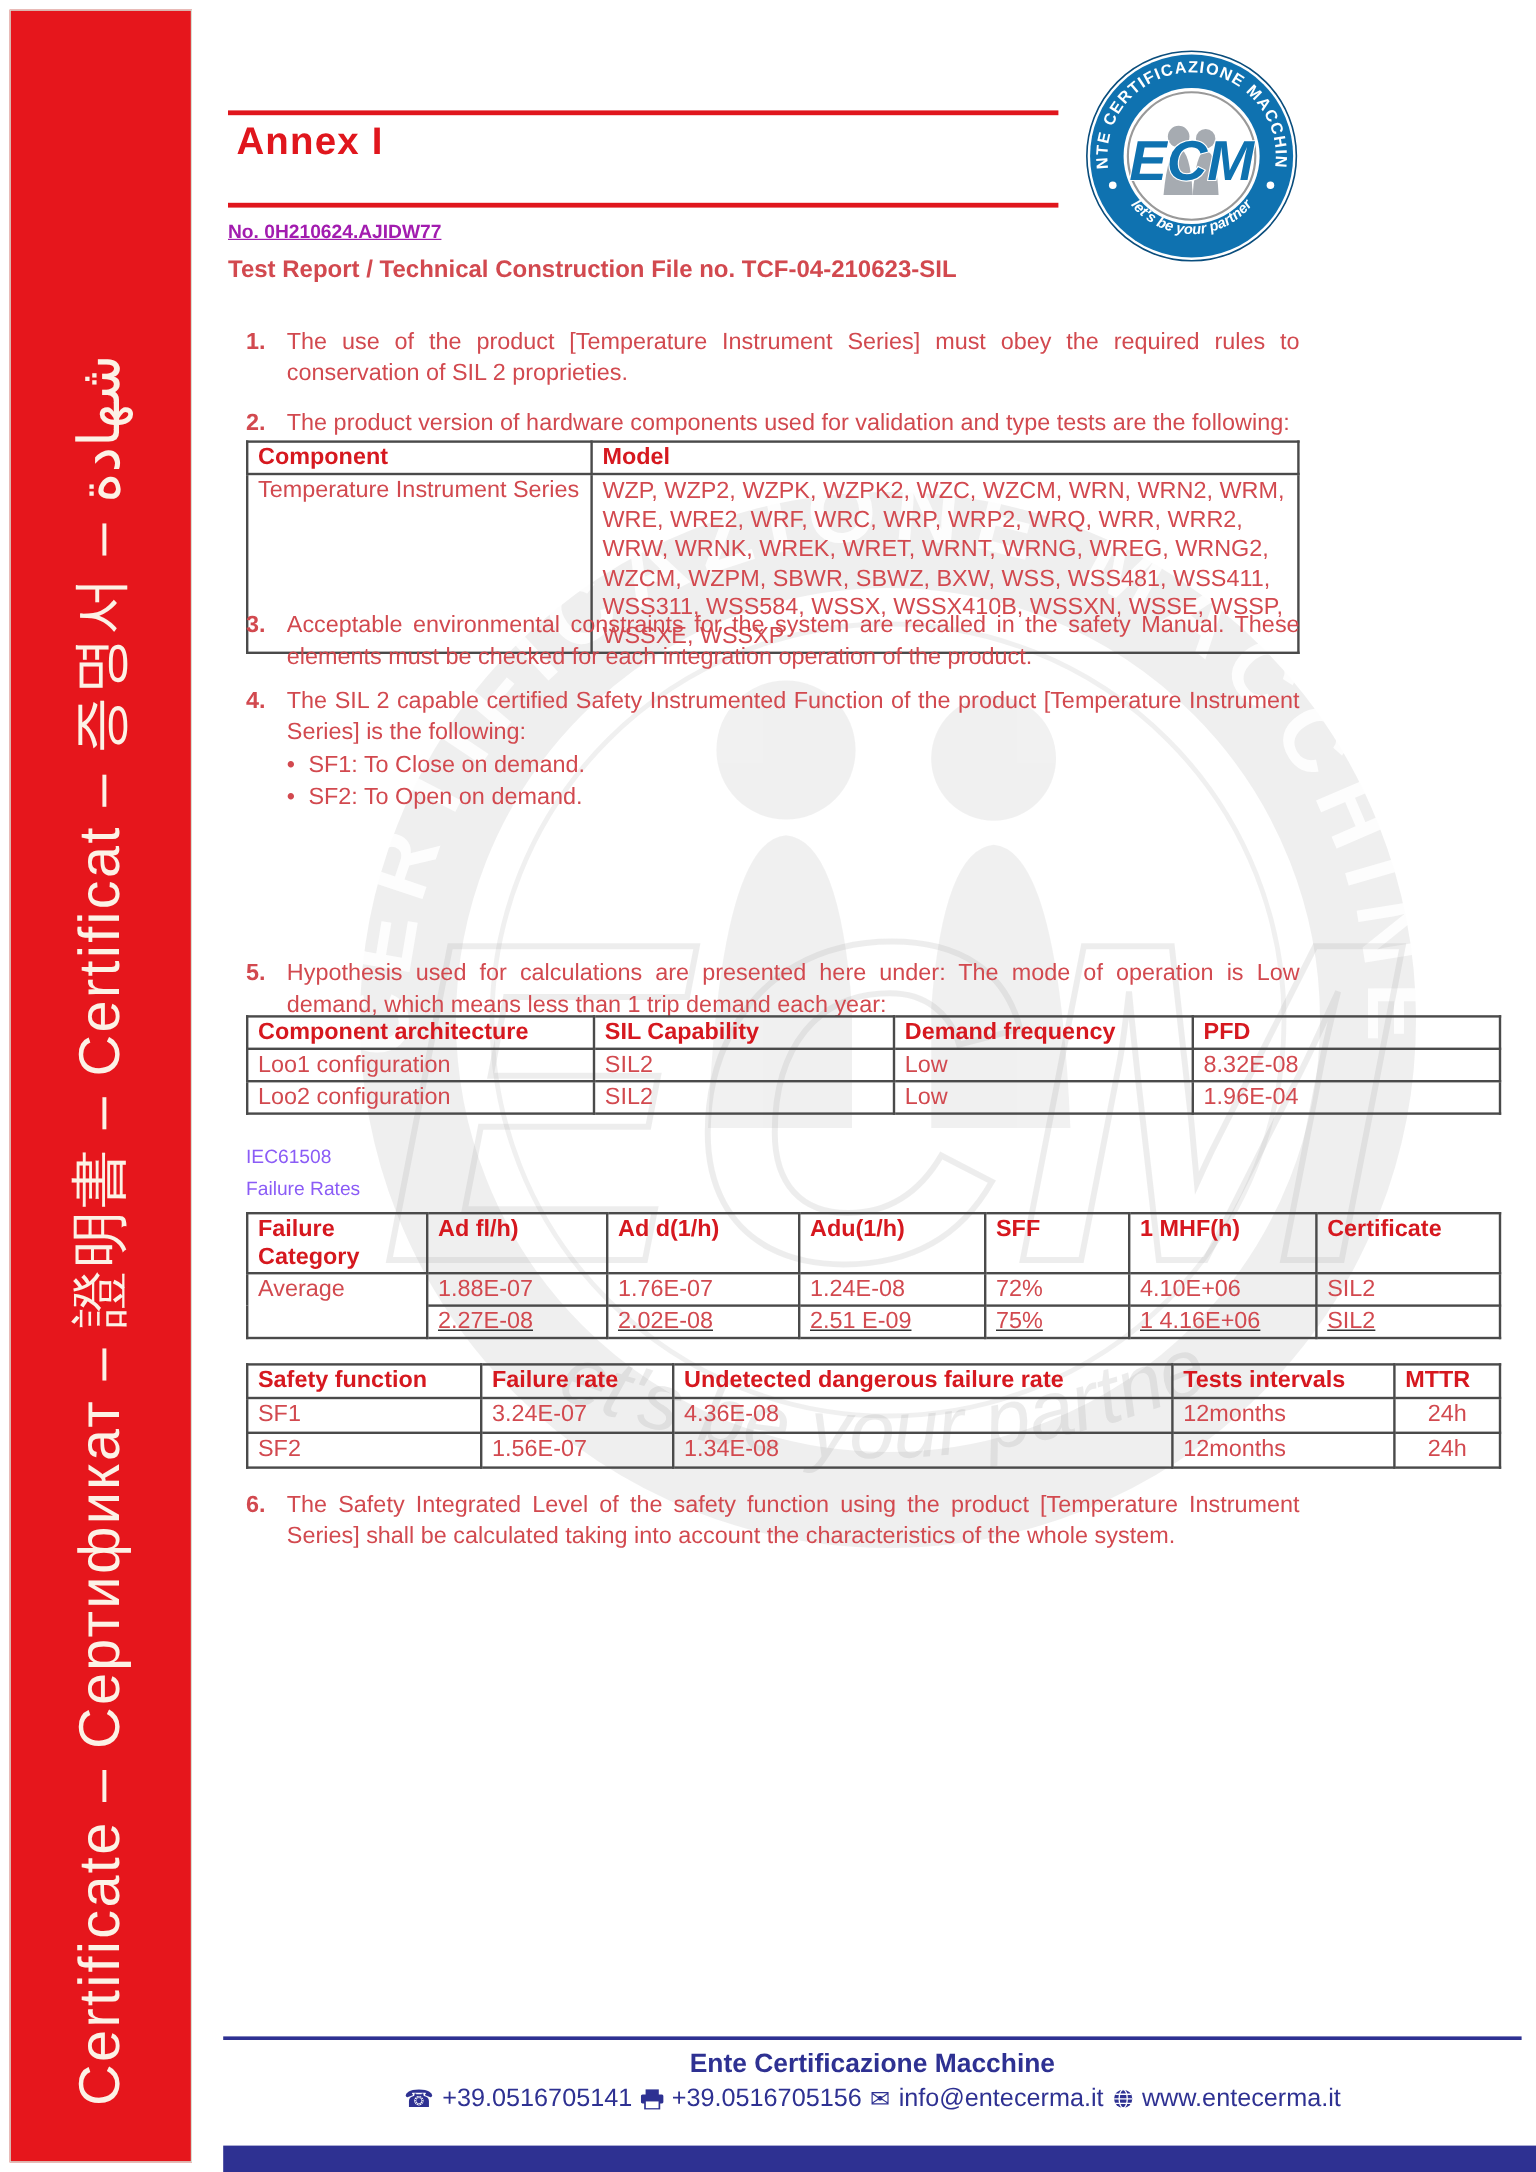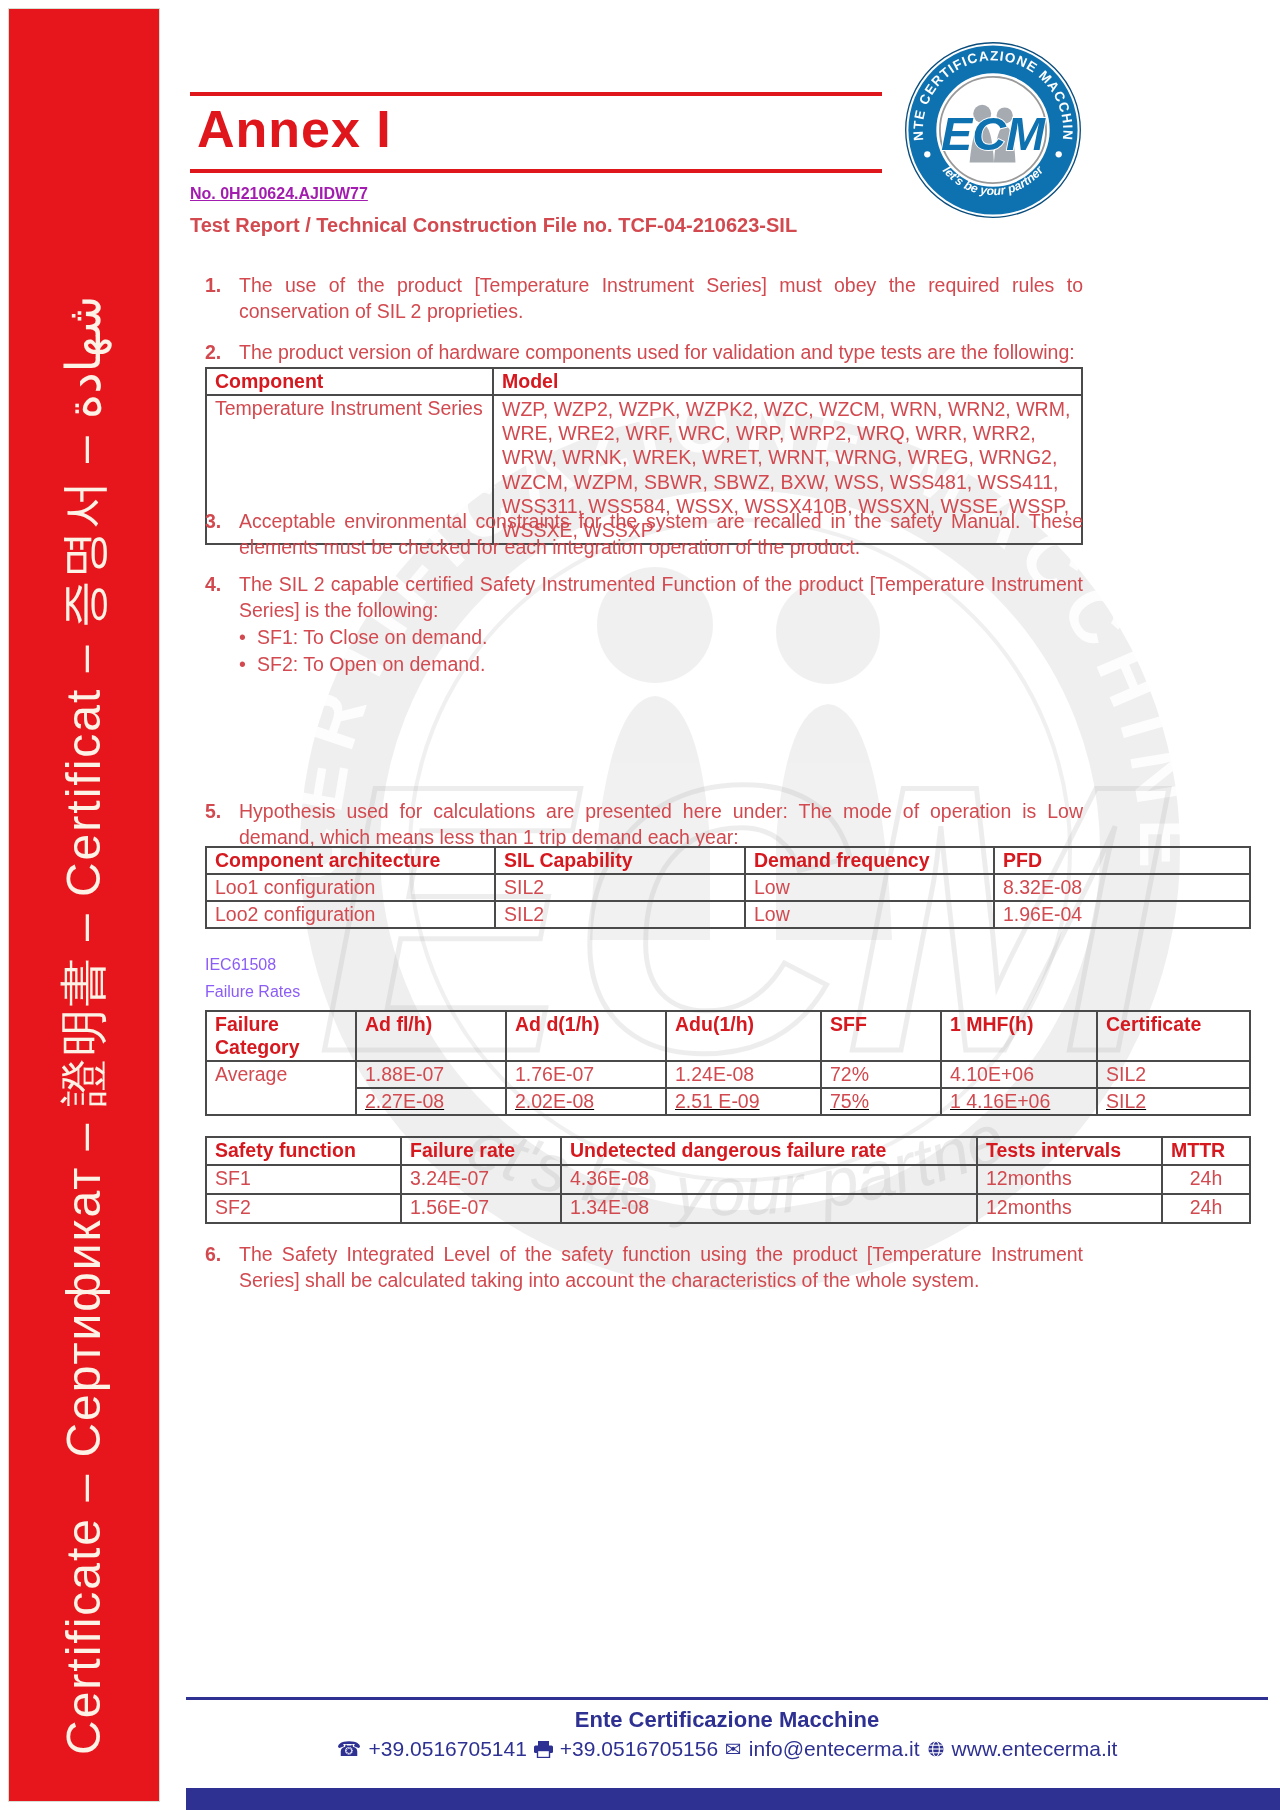--- a/index.html
+++ b/index.html
@@ -15,21 +15,21 @@
   .sidebar-text{
     position:absolute;left:0;top:1792px;width:1792px;height:150px;
     transform-origin:0 0;transform:rotate(-90deg);
     color:#fcf2e6;font-size:48px;letter-spacing:2px;line-height:150px;
     white-space:nowrap;padding-left:46px;box-sizing:border-box;
   }
   
   .watermark{position:absolute;left:180px;top:400px;width:1000px;height:960px;pointer-events:none;}
   
   .rule{position:absolute;height:4px;background:#e0161d;}
-  .annex-title{position:absolute;left:197px;top:99px;font-size:52px;font-weight:bold;color:#e0161d;letter-spacing:1px;}
+  .annex-title{position:absolute;left:197px;top:99px;font-size:32px;font-weight:bold;color:#e0161d;letter-spacing:1px;}
   .cert-no{position:absolute;left:190px;top:185px;font-size:16px;font-weight:bold;color:#a21caf;text-decoration:underline;}
   .subtitle{position:absolute;left:190px;top:214px;font-size:20px;color:#d2494f;font-weight:bold;}
   .logo{position:absolute;left:903px;top:40px;width:180px;height:180px;}
   
   .item{position:absolute;left:205px;width:878px;display:flex;color:#d2494f;font-size:19.5px;line-height:1.34;}
   .item .num{font-weight:bold;width:34px;flex:none;}
   .item .txt{text-align:justify;flex:1;}
   .bullet{display:flex;margin-top:1px;}
   .bullet .dot{width:18px;flex:none;}
   

